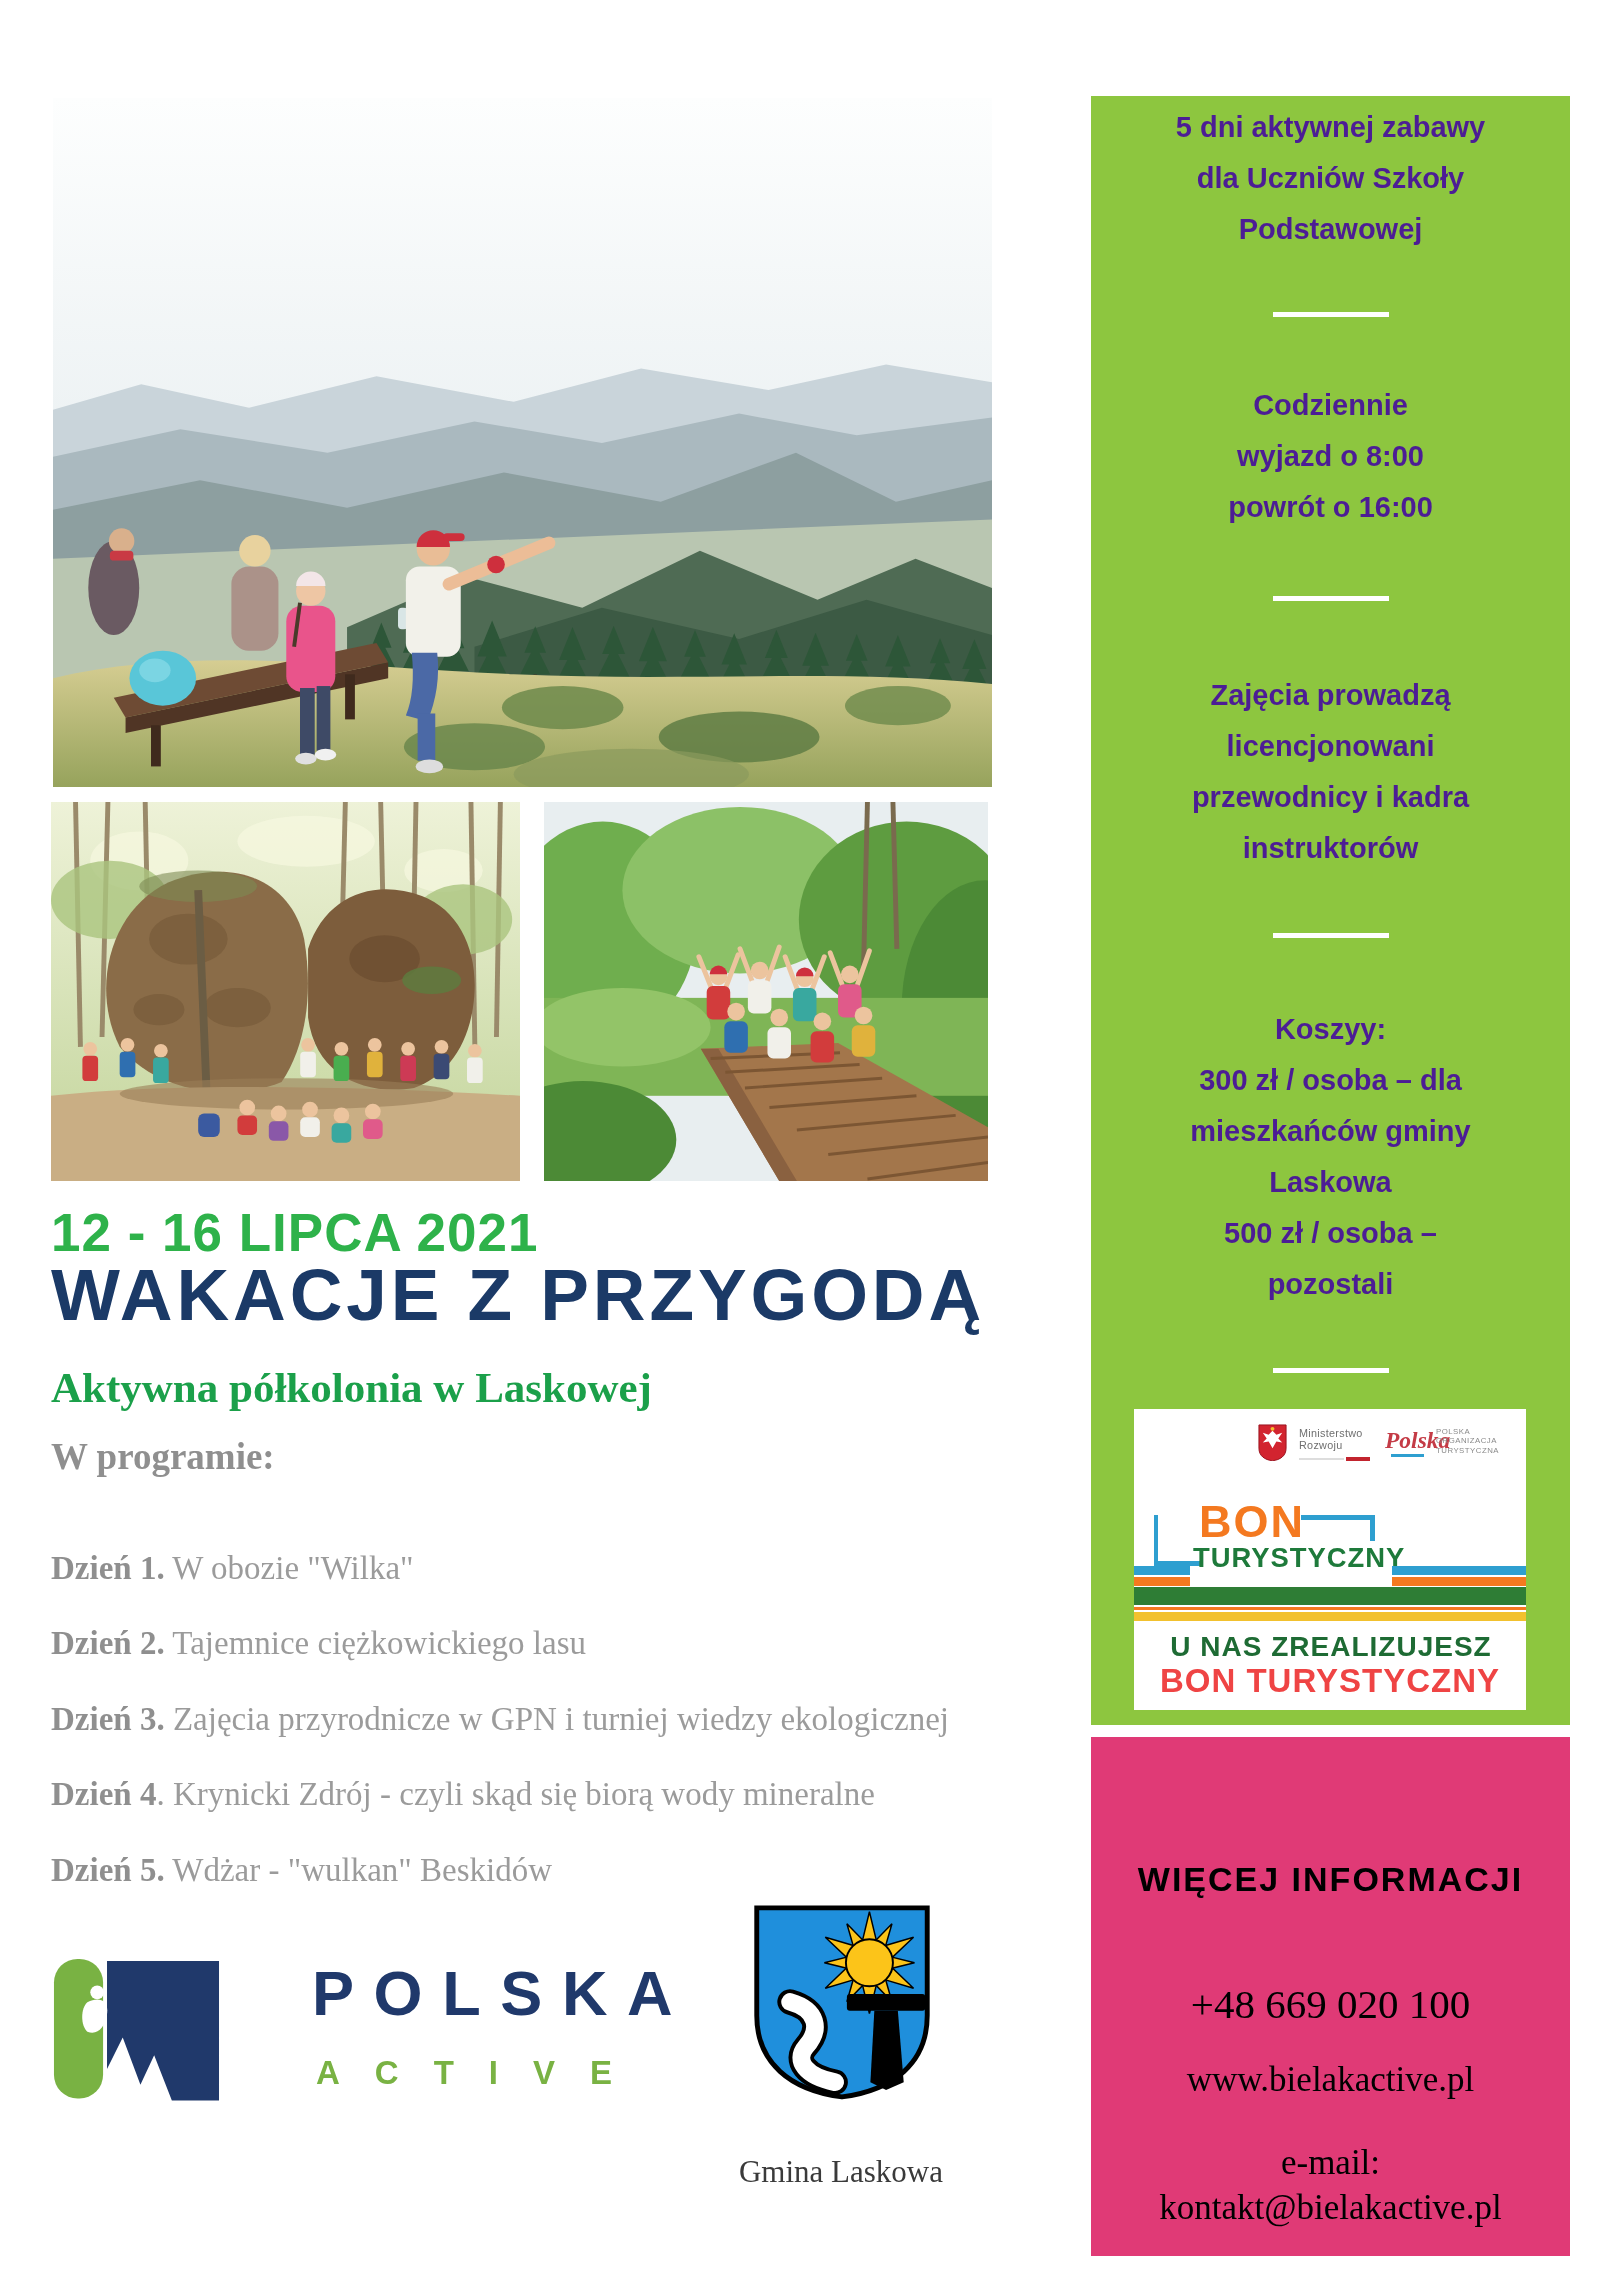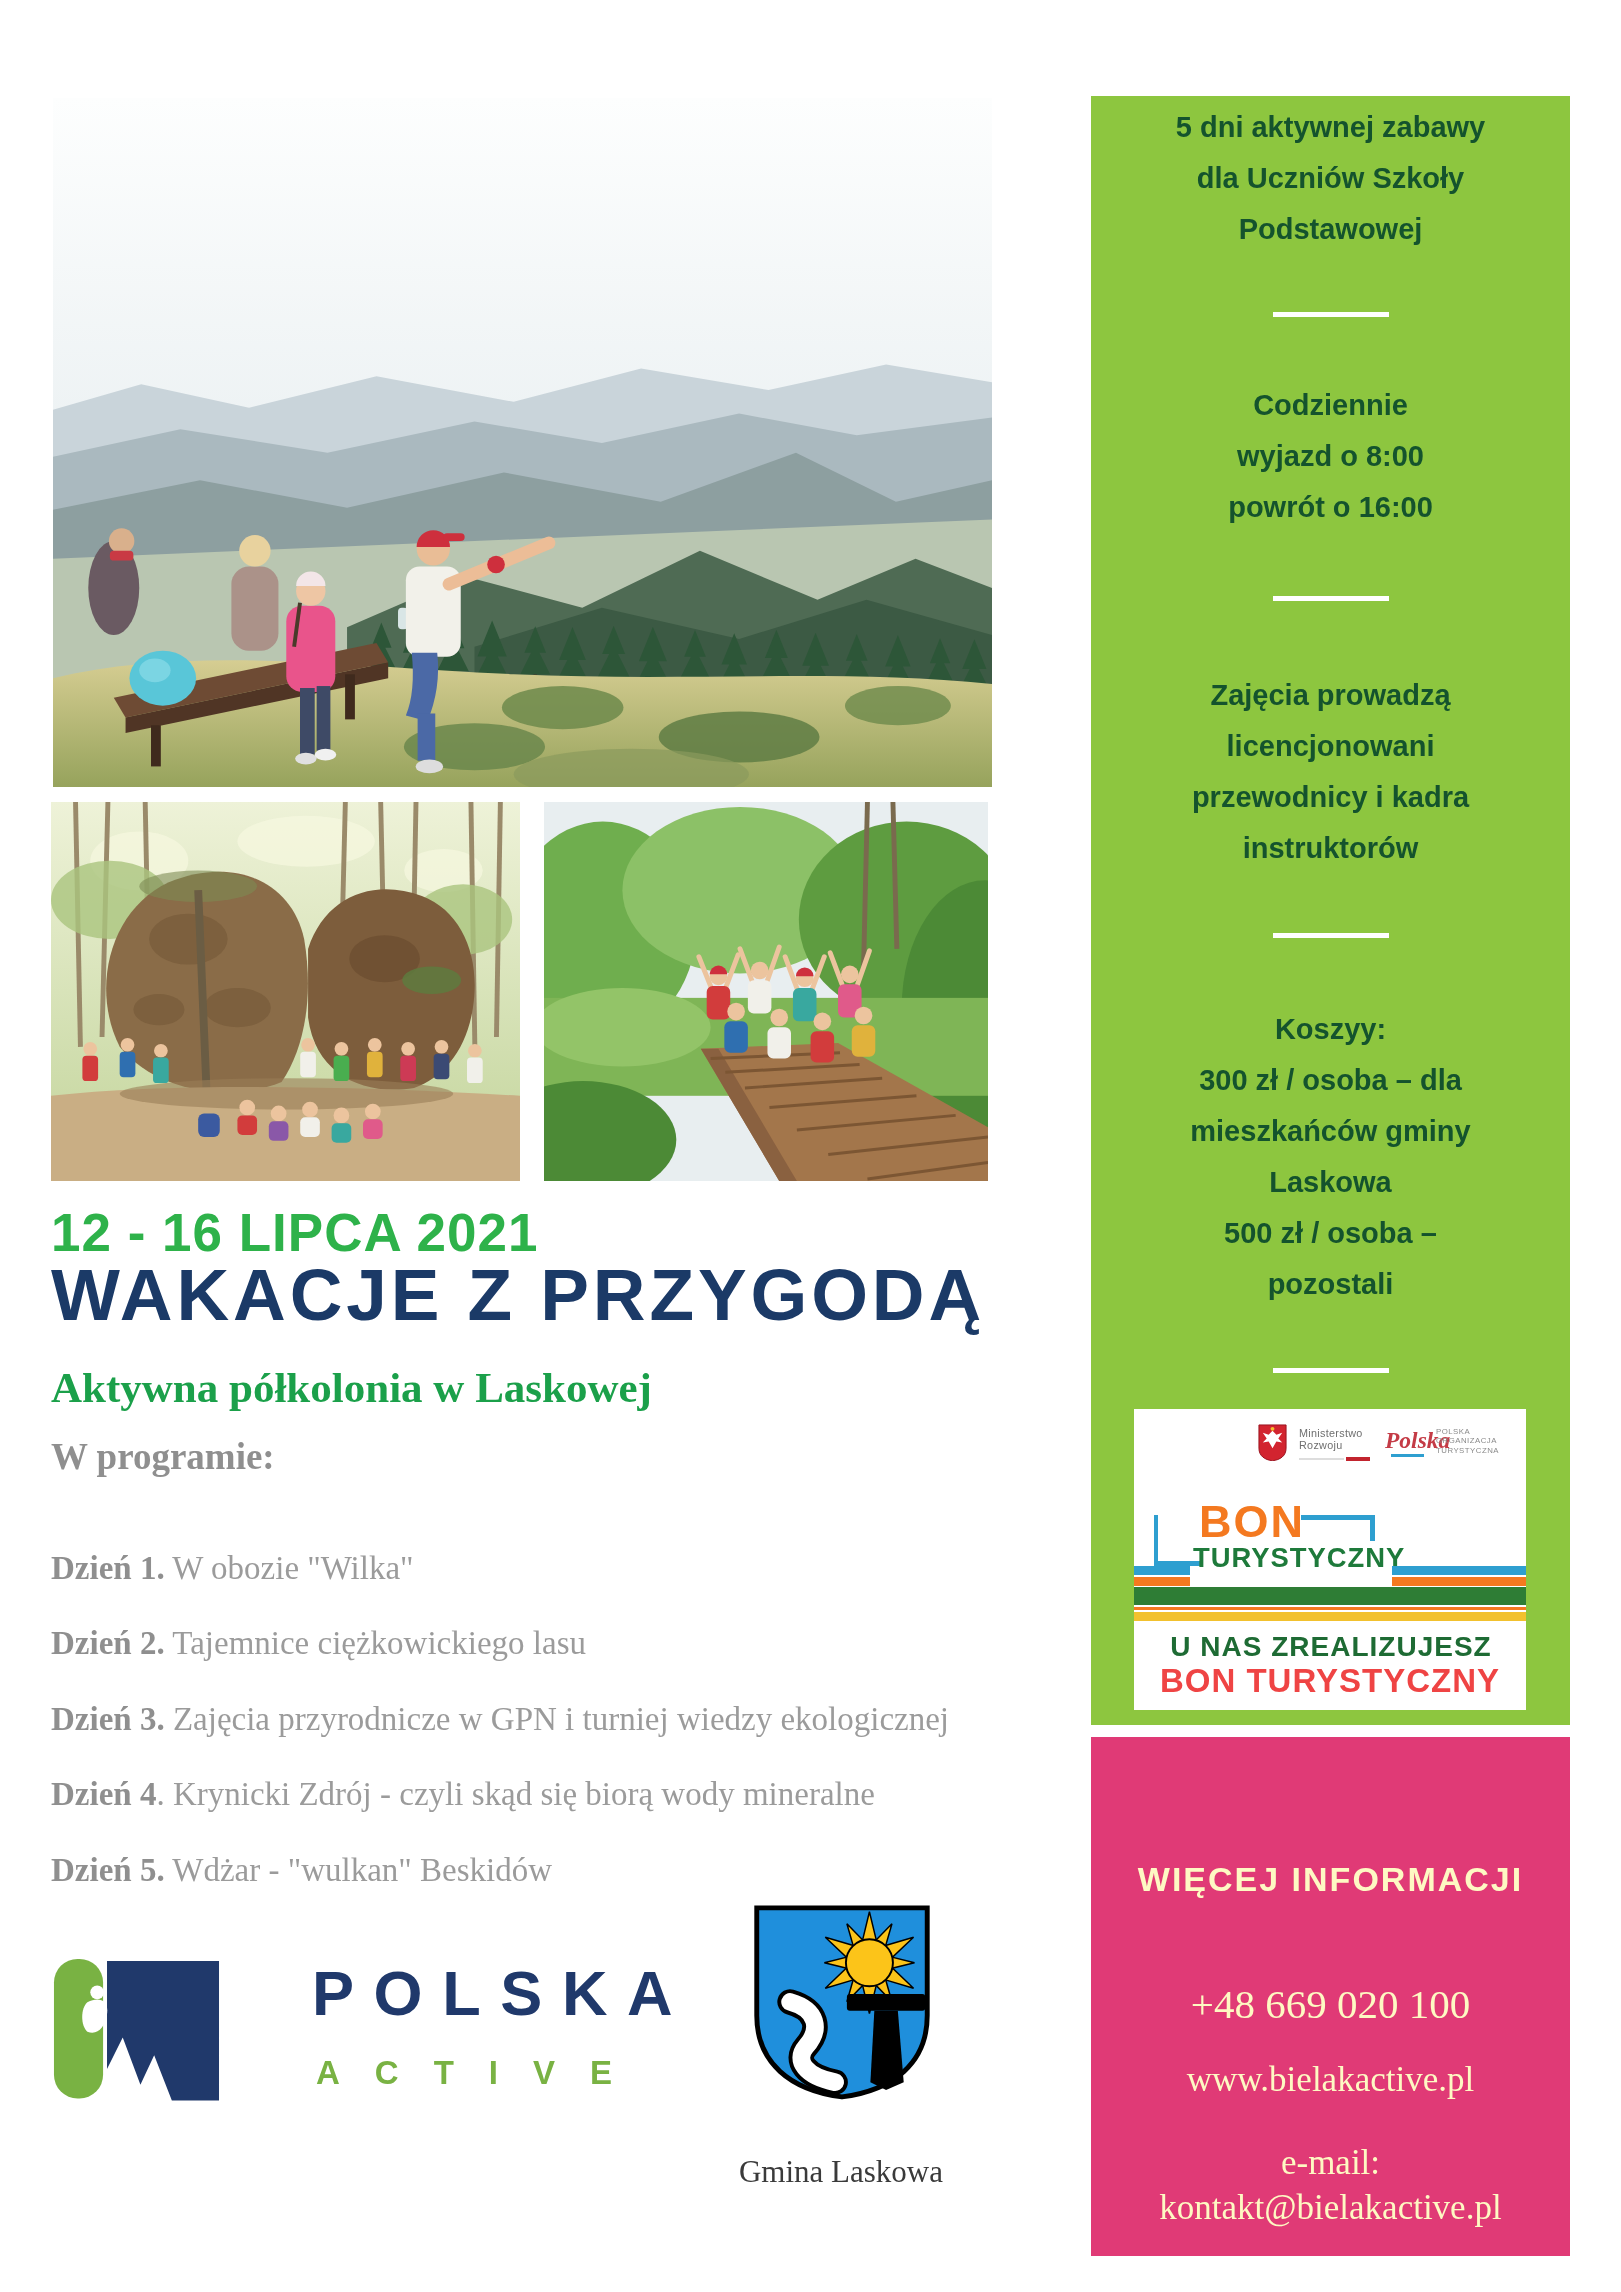--- a/index.html
+++ b/index.html
@@ -12,38 +12,38 @@
   
   .h-dates{left:51px;top:1206px;font-size:53px;font-weight:700;letter-spacing:1px;color:#2eb24a;line-height:1;}
   .h-title{left:51px;top:1257px;font-size:73px;font-weight:700;letter-spacing:3.9px;color:#1b3a67;line-height:1.05;white-space:nowrap;}
   .h-sub{left:51px;top:1364px;font-family:"Liberation Serif",serif;font-size:43px;font-weight:700;color:#1ba04a;line-height:1.1;}
   .h-prog{left:51px;top:1437px;font-family:"Liberation Serif",serif;font-size:37px;font-weight:700;color:#8f8f8f;line-height:1.1;}
   .prog-row{left:51px;width:1019px;font-family:"Liberation Serif",serif;font-size:33px;color:#9b9b9b;line-height:43px;white-space:nowrap;}
   .prog-row b{color:#8f8f8f;}
 
   
   .green-panel{left:1091px;top:96px;width:479px;height:1629px;background:#8dc63f;}
-  .gp-block{position:absolute;left:0;width:479px;text-align:center;color:#14532d;font-weight:700;
+  .gp-block{position:absolute;left:0;width:479px;text-align:center;color:#4c1d95;font-weight:700;
             font-size:29px;line-height:51px;}
   .gp-div{position:absolute;left:50%;transform:translateX(-50%);width:116px;height:4.9px;background:#fff;}
 
   
   .bon-box{position:absolute;left:43px;top:1313px;width:392px;height:301px;background:#fff;}
   .bb{position:absolute;}
   .min-txt{font-size:10.8px;line-height:12.7px;color:#6f6f6f;letter-spacing:0.3px;}
   .pot-txt{font-size:7.8px;line-height:9.8px;color:#8a8a8a;letter-spacing:0.5px;}
   .polska{font-family:"Liberation Serif",serif;font-style:italic;font-weight:700;font-size:23.5px;color:#c43b46;line-height:1;}
   .bon-word{font-size:45px;font-weight:800;letter-spacing:2px;color:#f47920;line-height:1;}
   .tur-word{font-size:27.4px;font-weight:700;letter-spacing:1px;color:#1e7a3b;line-height:1;}
   .tag1{left:0;top:222px;width:394px;text-align:center;font-size:28px;font-weight:800;letter-spacing:1px;color:#1e6b34;}
   .tag2{left:0;top:253px;width:392px;text-align:center;font-size:33px;font-weight:800;letter-spacing:1px;color:#ef4444;}
 
   
   .pink-panel{left:1091px;top:1737px;width:479px;height:519px;background:#e03a76;}
-  .pk{position:absolute;left:0;width:479px;text-align:center;color:#fef9c3;}
+  .pk{position:absolute;left:0;width:479px;text-align:center;color:#000000;}
   .pk-head{top:123px;font-size:34px;font-weight:800;letter-spacing:2px;}
   .pk-serif{font-family:"Liberation Serif",serif;}
 
   
   .brand-top{left:312px;top:1962px;font-size:63px;font-weight:700;letter-spacing:19.6px;color:#20396b;line-height:1;}
   .brand-bot{left:316px;top:2056px;font-size:33px;font-weight:700;letter-spacing:35px;color:#79b243;line-height:1;}
   .coat-cap{left:733px;top:2154px;width:216px;text-align:center;font-family:"Liberation Serif",serif;
             font-size:31px;color:#3a3a3a;}
 </style>
 </head>

